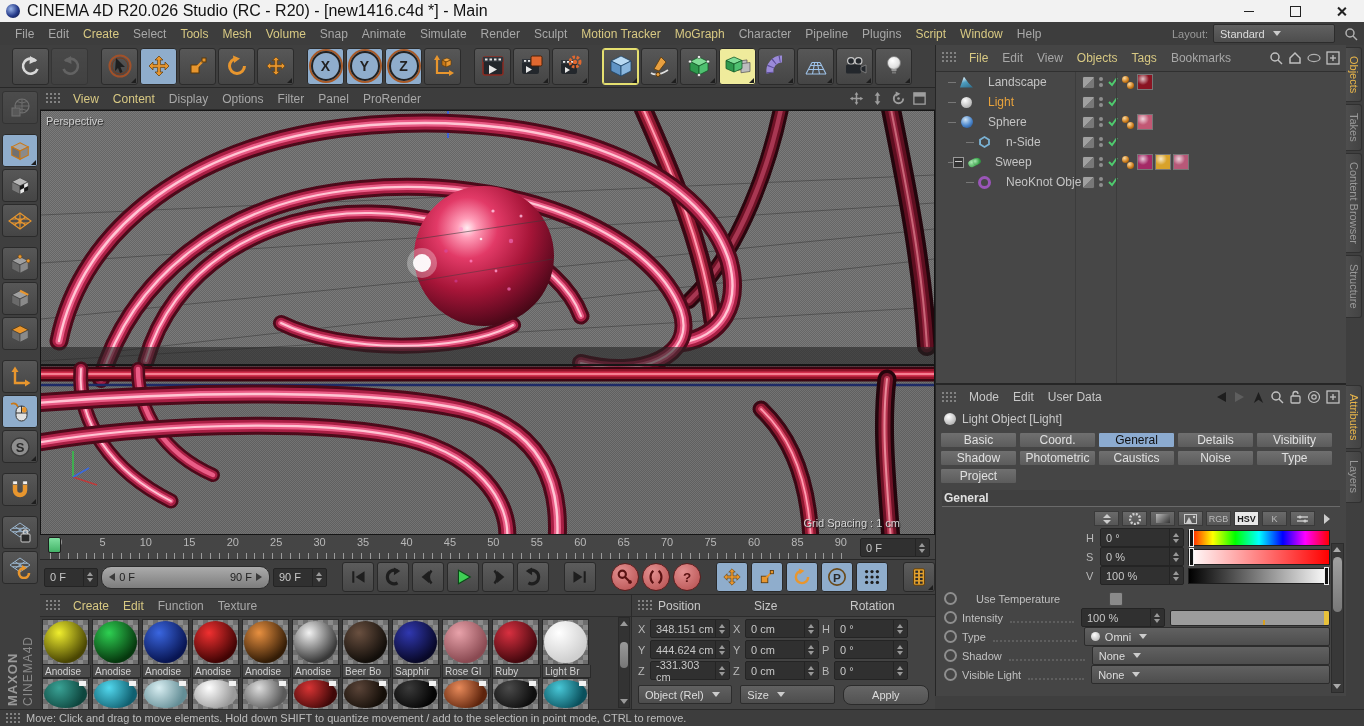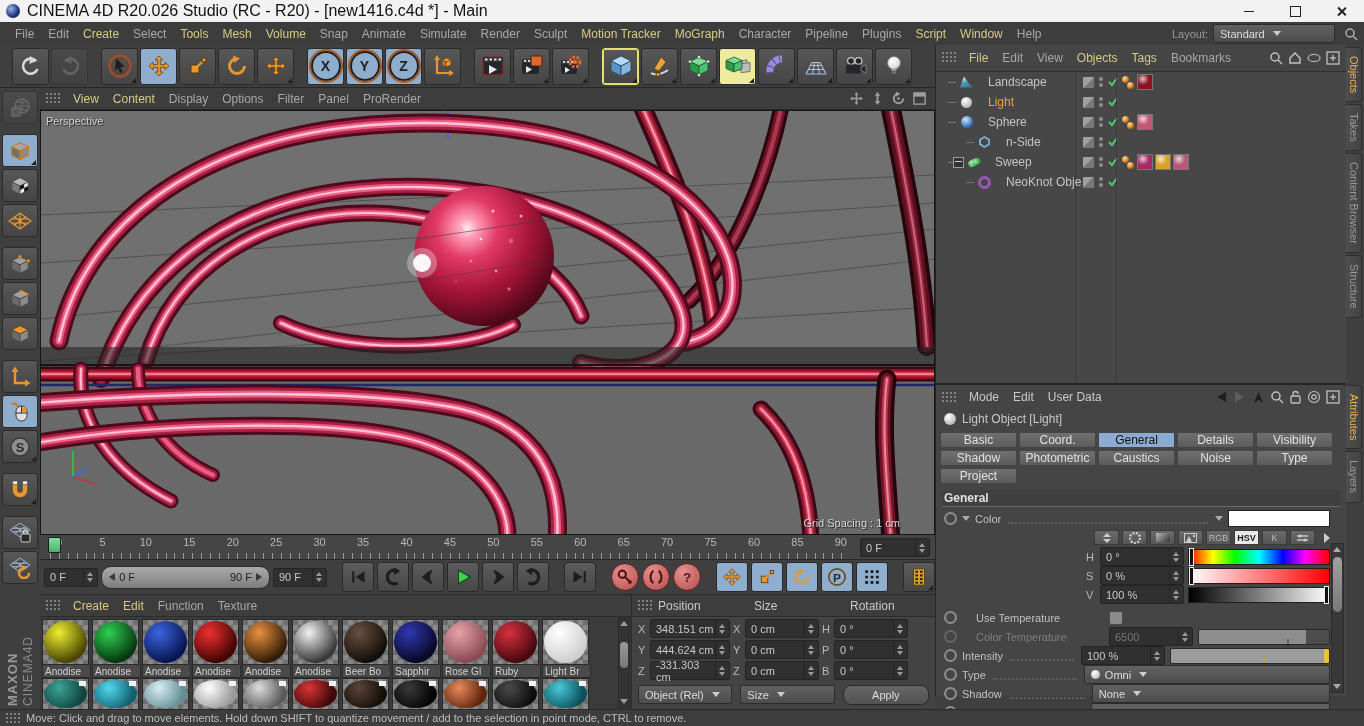--- a/index.html
+++ b/index.html
@@ -1365,28 +1365,20 @@
           <span class="atab">Visibility</span>
           <span class="atab">Shadow</span>
           <span class="atab">Photometric</span>
           <span class="atab">Caustics</span>
           <span class="atab">Noise</span>
           <span class="atab">Type</span>
           <span class="atab">Project</span>
         </div>
       <div class="asection">General</div>
 
-      <div class="arow">
-        <span class="radio"></span>
-        <span class="scaret"></span>
-        <span>Color</span>
-        <span class="leader"></span>
-        <span class="scaret"></span>
-        <span class="swatch"></span>
-      </div>
       <div class="arow pickrow">
         <span class="pbox">
             <svg width="12" height="12" viewBox="0 0 12 12">
               <polygon points="6,1 10,5 2,5" fill="#ccc"></polygon>
               <polygon points="6,11 10,7 2,7" fill="#ccc"></polygon>
             </svg>
           </span>
         <span class="pbox">
             <svg width="12" height="12" viewBox="0 0 12 12">
               <circle cx="6" cy="6" r="5" fill="none" stroke="#ccc" stroke-width="2.4" stroke-dasharray="2 1.4"></circle>
@@ -1451,34 +1443,20 @@
             </span>
           </div>
         <div class="bar val">
             <i class="cr"></i>
           </div>
       </div>
       <div class="arow" style="margin-top:4px">
         <span class="radio"></span>
         <span class="lab135 ind1">Use Temperature</span>
         <span class="chk"></span>
-      </div>
-      <div class="arow dim">
-        <span class="radio"></span>
-        <span class="lab135 ind1">Color Temperature</span>
-        <div class="input dim hsvfield">
-            <span>6500</span>
-            <span class="spin">
-              <i class="up"></i>
-              <i class="dn"></i>
-            </span>
-          </div>
-        <div class="slider dis">
-            <i class="tick"></i>
-          </div>
       </div>
       <div class="arow">
         <span class="radio"></span>
         <span>Intensity</span>
         <span class="leader" style="max-width:64px"></span>
         <div class="input hsvfield">
             <span>100 %</span>
             <span class="spin">
               <i class="up"></i>
               <i class="dn"></i>

